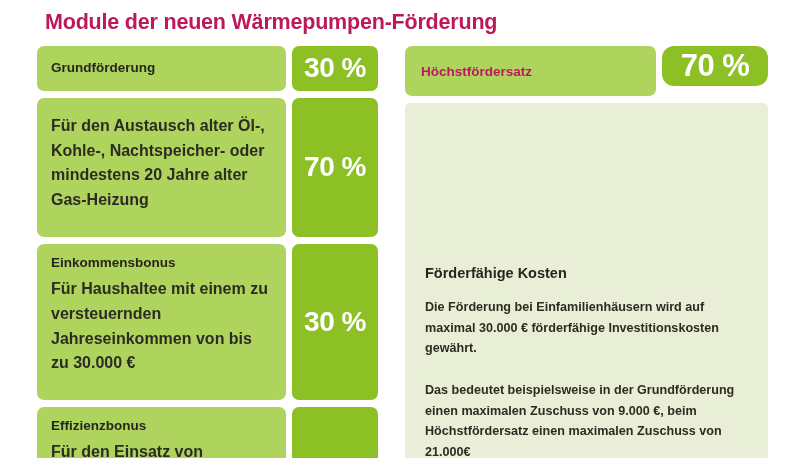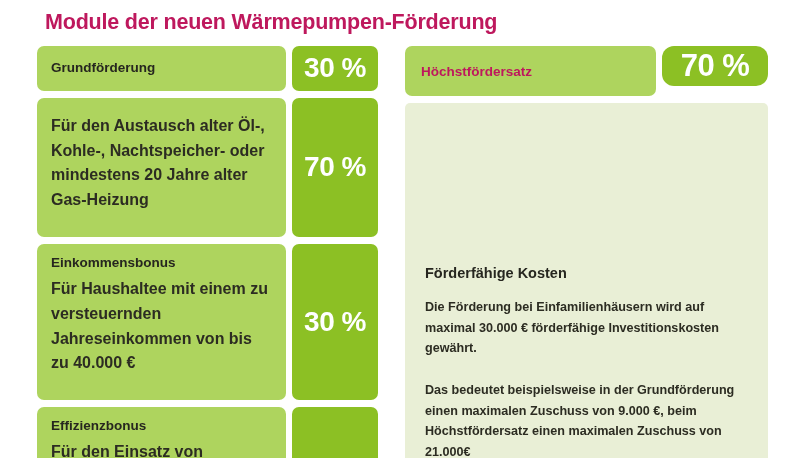--- a/index.html
+++ b/index.html
@@ -182,21 +182,21 @@
     <div class="module-row">
       <div class="module-card">
         <div class="module-desc">Für den Austausch alter Öl-, Kohle-, Nachtspeicher- oder mindestens 20 Jahre alter Gas-Heizung</div>
       </div>
       <div class="pct-badge">70 %</div>
     </div>
 
     <div class="module-row">
       <div class="module-card">
         <div class="module-title">Einkommensbonus</div>
-        <div class="module-desc">Für Haushaltee mit einem zu versteuernden Jahreseinkommen von bis zu 40.000 €</div>
+        <div class="module-desc">Für Haushaltee mit einem zu versteuernden Jahreseinkommen von bis zu 30.000 €</div>
       </div>
       <div class="pct-badge">30 %</div>
     </div>
 
     <div class="module-row">
       <div class="module-card">
         <div class="module-title">Effizienzbonus</div>
         <div class="module-desc">Für den Einsatz von Wärmepumpen mit natürlichen Kältemitteln oder Erdwärme als Wärmequelle oder für die Nutzung von Erd-, Wasser- oder Abwasserwärme bei Wärmepumpe</div>
       </div>
       <div class="pct-badge lower">5 %</div>

